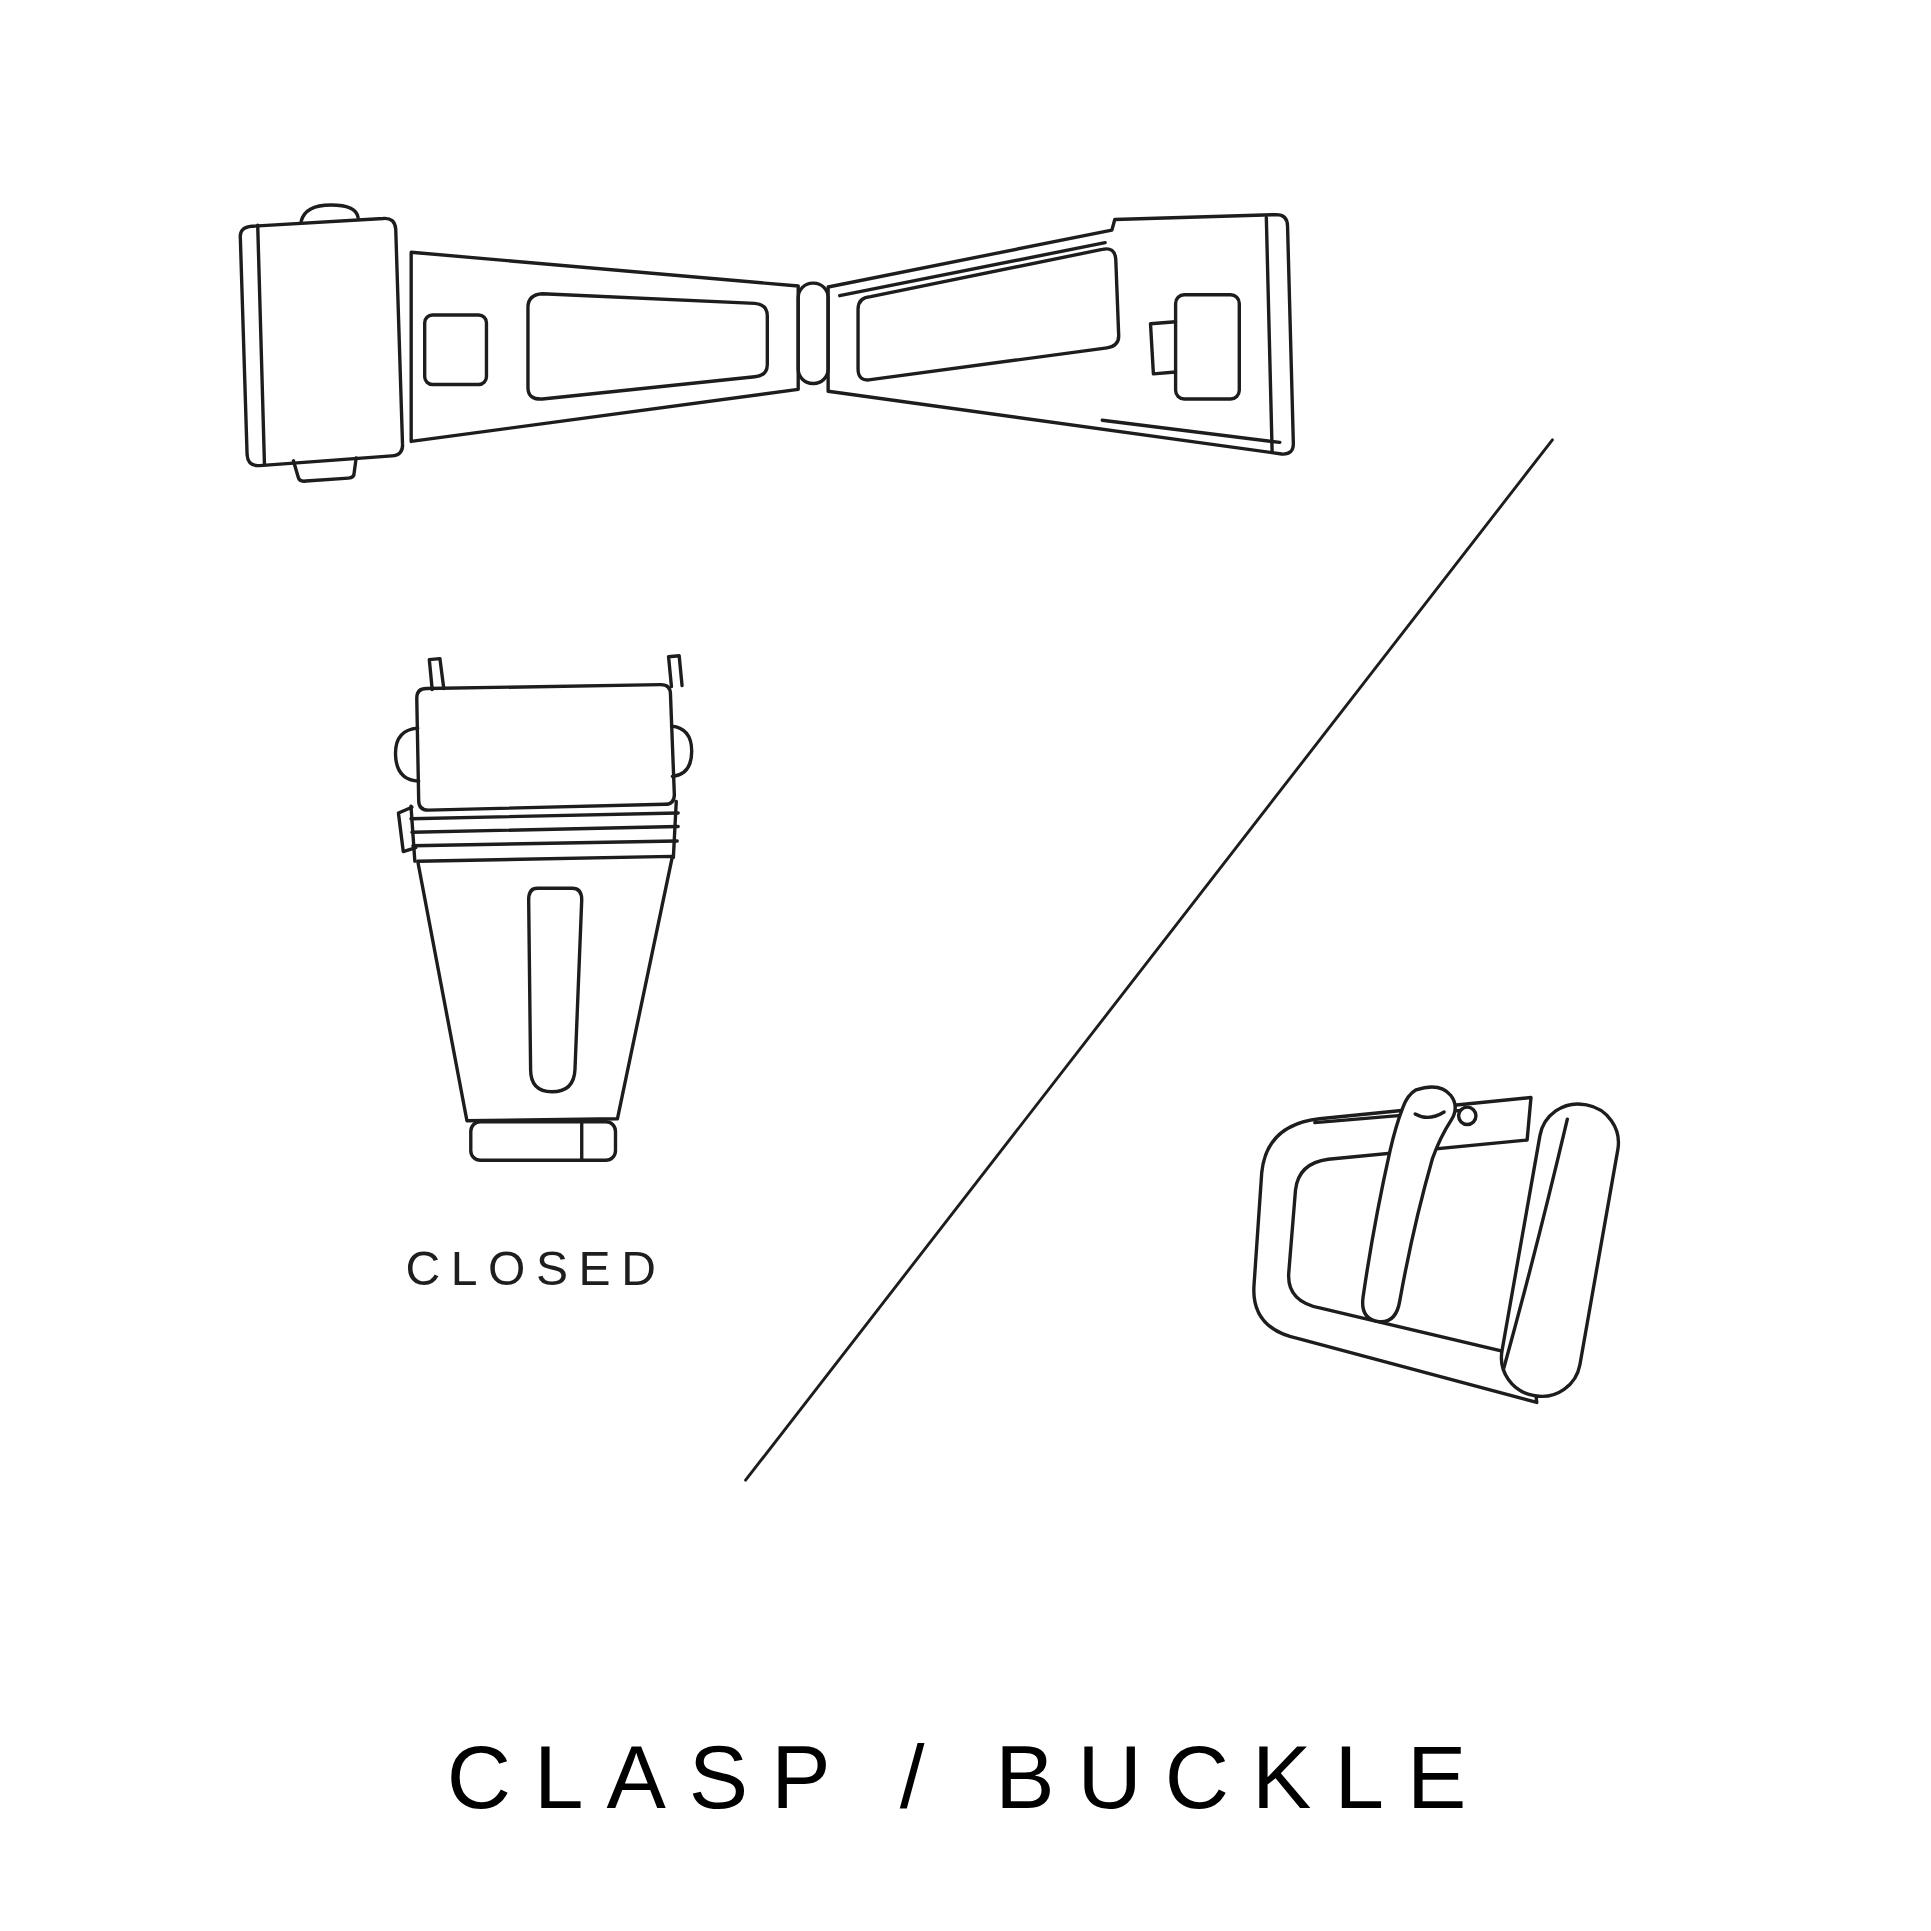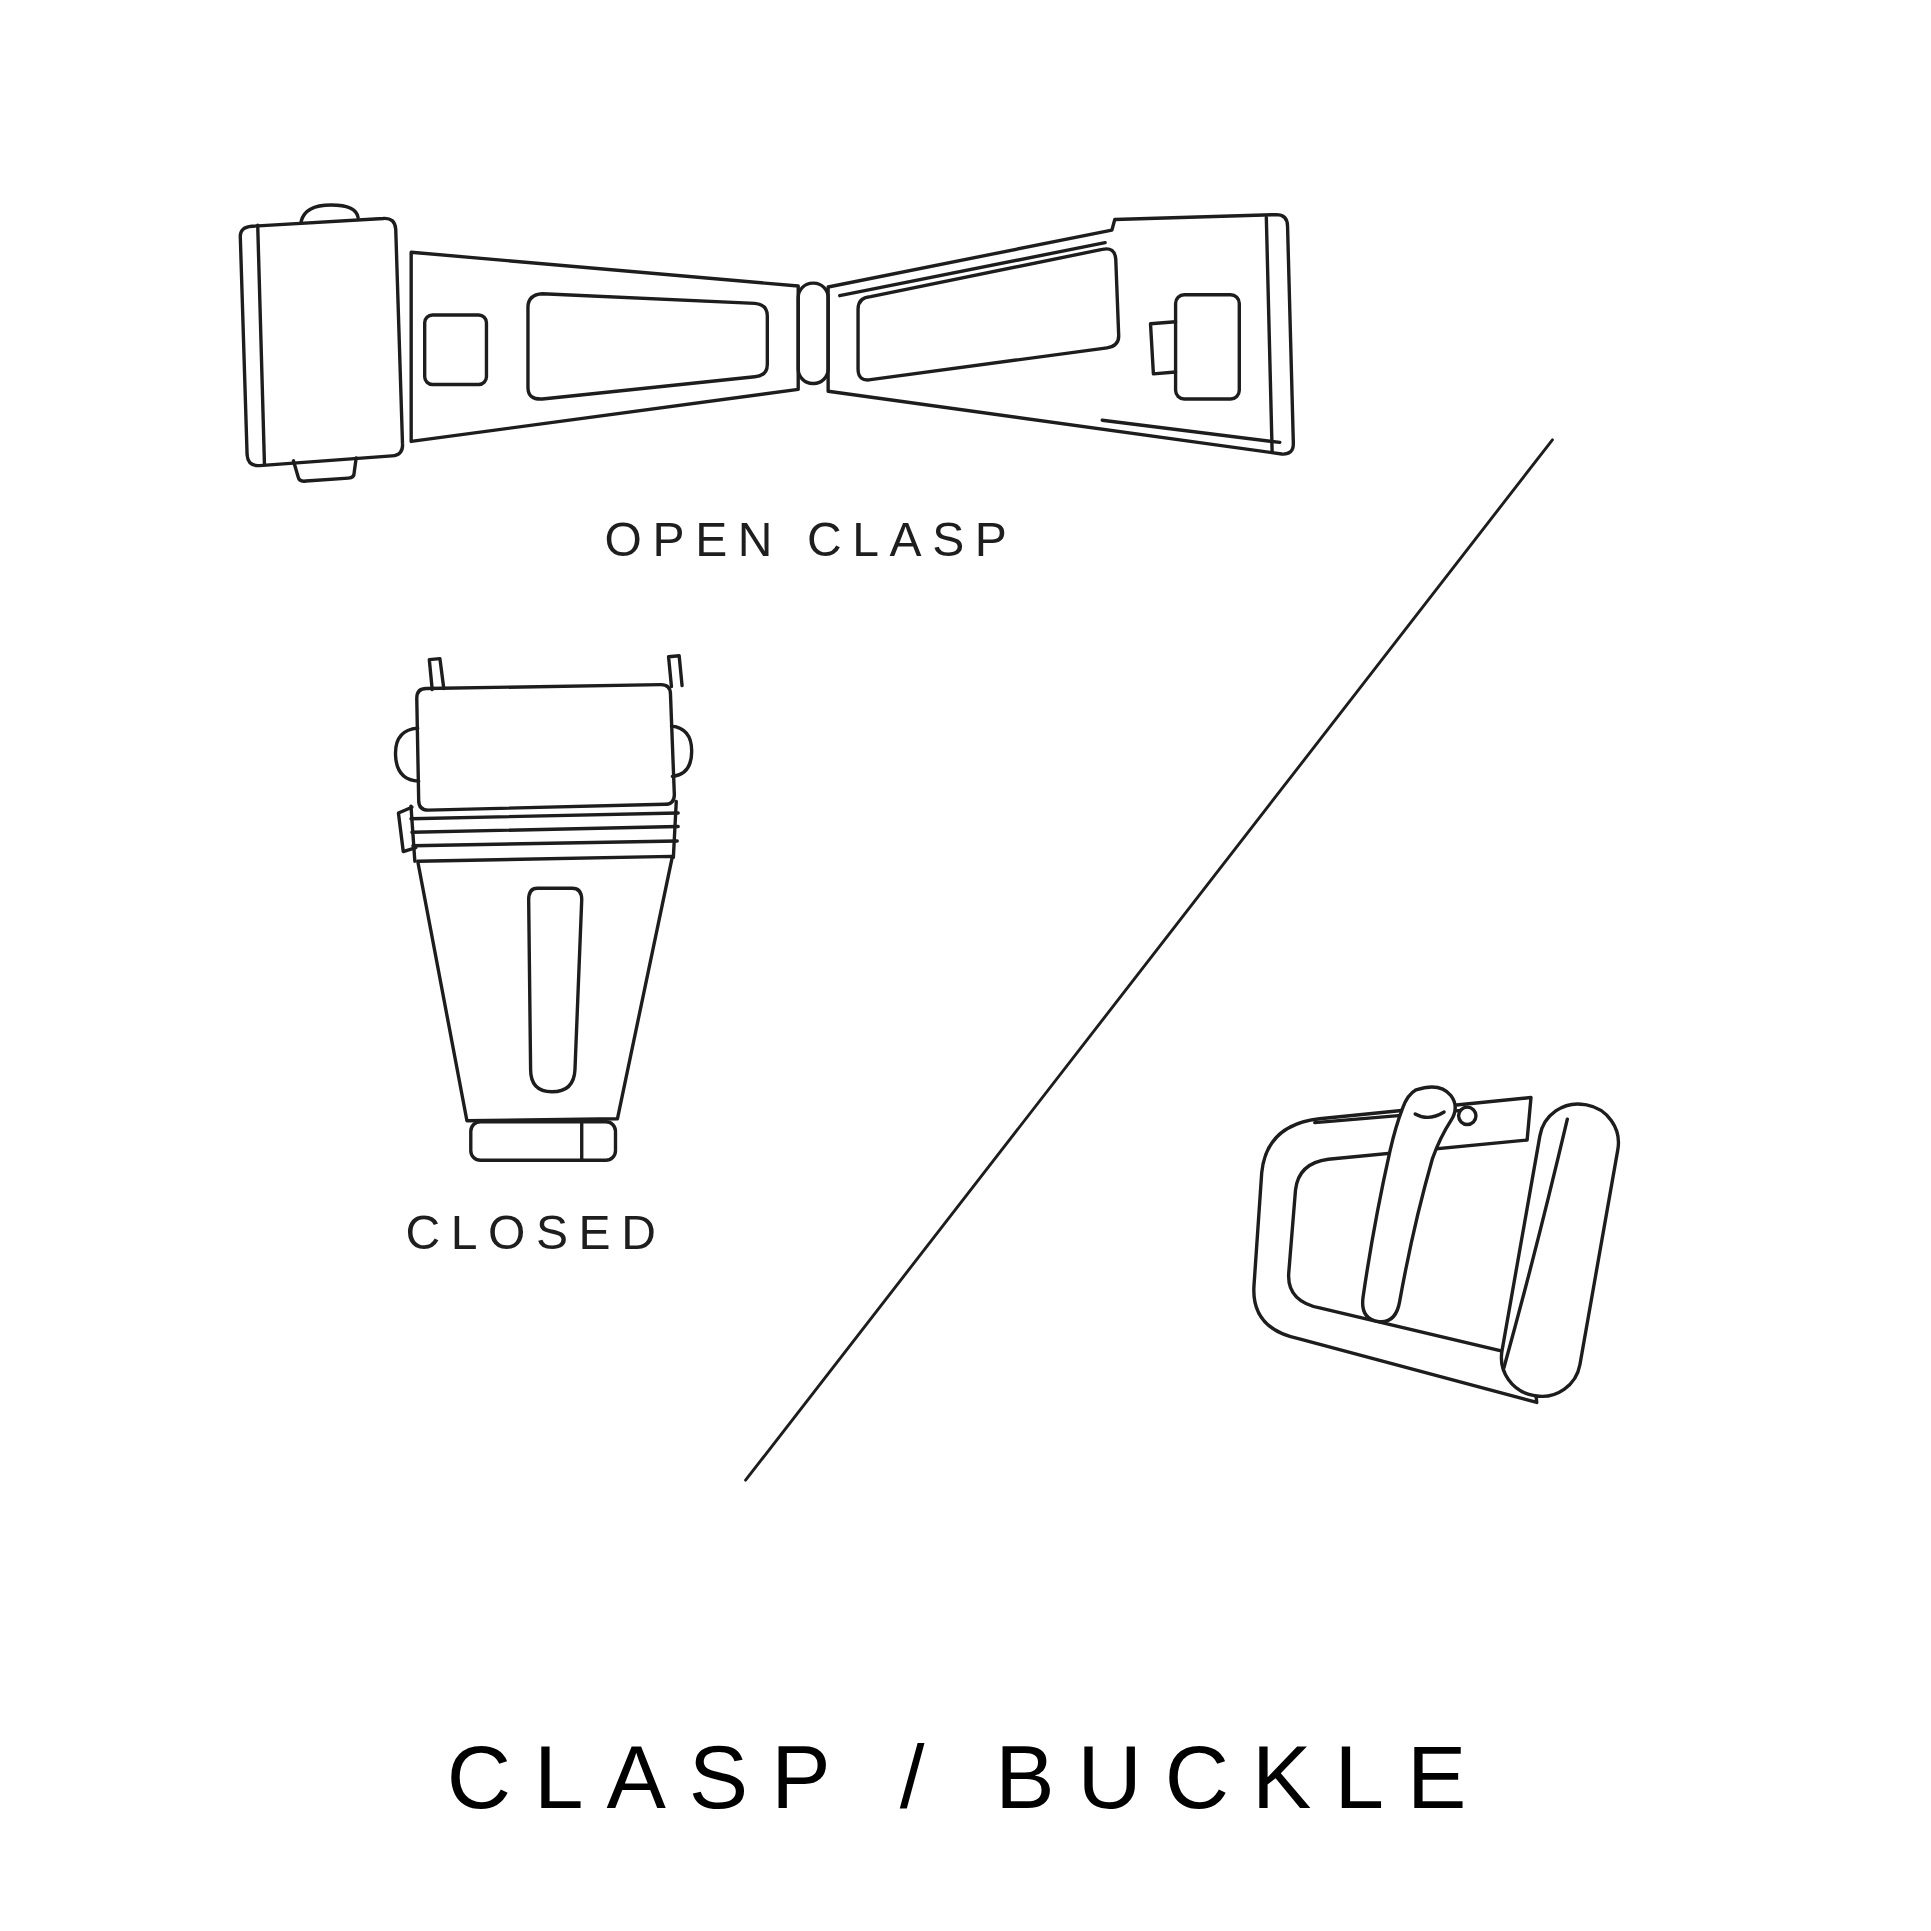--- a/index.html
+++ b/index.html
@@ -74,21 +74,20 @@
 
     <path d="M 628 92 L 922 33 L 925 22 L 1092 17 Q 1104 17 1104 29 L 1110 254 Q 1110 266 1098 265 L 628 200 Z"></path>
     <path d="M 640 101 L 915 46"></path>
     <path d="M 1082 20 L 1088 262"></path>
     <path d="M 912 230 L 1096 253"></path>
     <rect x="988" y="100" width="66" height="108" rx="9"></rect>
     <path d="M 988 128 L 962 130 L 965 182 L 988 180"></path>
     <path d="M 672 102 L 912 53 Q 925 50 926 63 L 929 141 Q 930 153 917 155 L 672 188 Q 659 190 659 177 L 659 115 Q 659 103 672 102 Z"></path>
   </svg>
 
-  <div class="label" style="left:811px; top:512px;">OPEN CLASP</div>
 
   <svg class="art" style="left:383px; top:647px;" width="328" height="550" viewBox="0 0 340 570">
 
     <path d="M 51 44 L 48 13 L 59 12 L 63 43"></path>
     <path d="M 299 41 L 296 10 L 307 9 L 310 40"></path>
 
     <path d="M 45 43 L 288 39 Q 298 39 298 49 L 302 153 Q 302 163 292 163 L 47 169 Q 37 169 37 159 L 35 53 Q 35 43 45 43 Z"></path>
 
     <path d="M 36 84 Q 12 86 13 112 Q 14 138 37 139"></path>
     <path d="M 299 82 Q 320 84 320 108 Q 320 132 300 134"></path>
@@ -100,21 +99,21 @@
     <path d="M 31 206 L 305 201"></path>
     <path d="M 30 166 L 16 172 L 21 212 L 34 208"></path>
 
     <path d="M 36 222 L 300 217 L 243 489 L 87 491 Z"></path>
     <path d="M 160 250 L 196 250 Q 206 250 206 262 L 199 438 Q 198 461 175 461 Q 153 461 153 438 L 151 262 Q 151 250 160 250 Z"></path>
 
     <rect x="91" y="492" width="150" height="40" rx="10"></rect>
     <path d="M 206 494 L 206 530"></path>
   </svg>
 
-  <div class="label" style="left:536px; top:1205px;">CLOSED</div>
+  <div class="label" style="left:536px; top:1241px;">CLOSED</div>
 
   <svg class="art" style="left:734px; top:434px;" width="830" height="1052" viewBox="0 0 860 1090">
     <path d="M 848 6 L 12 1084" style="stroke-width:3;"></path>
   </svg>
 
   <svg class="art" style="left:1226px; top:1081px;" width="415" height="338" viewBox="0 0 430 350">
 
     <path class="wfill" d="M 316 17 L 97 39 Q 42 45 37 95 L 29 212 Q 26 257 76 267 L 322 333 L 317 287 L 97 235 Q 63 228 65 199 L 72 113 Q 75 85 106 81 L 312 61 Z"></path>
 
     <g transform="rotate(10 345 175)">

